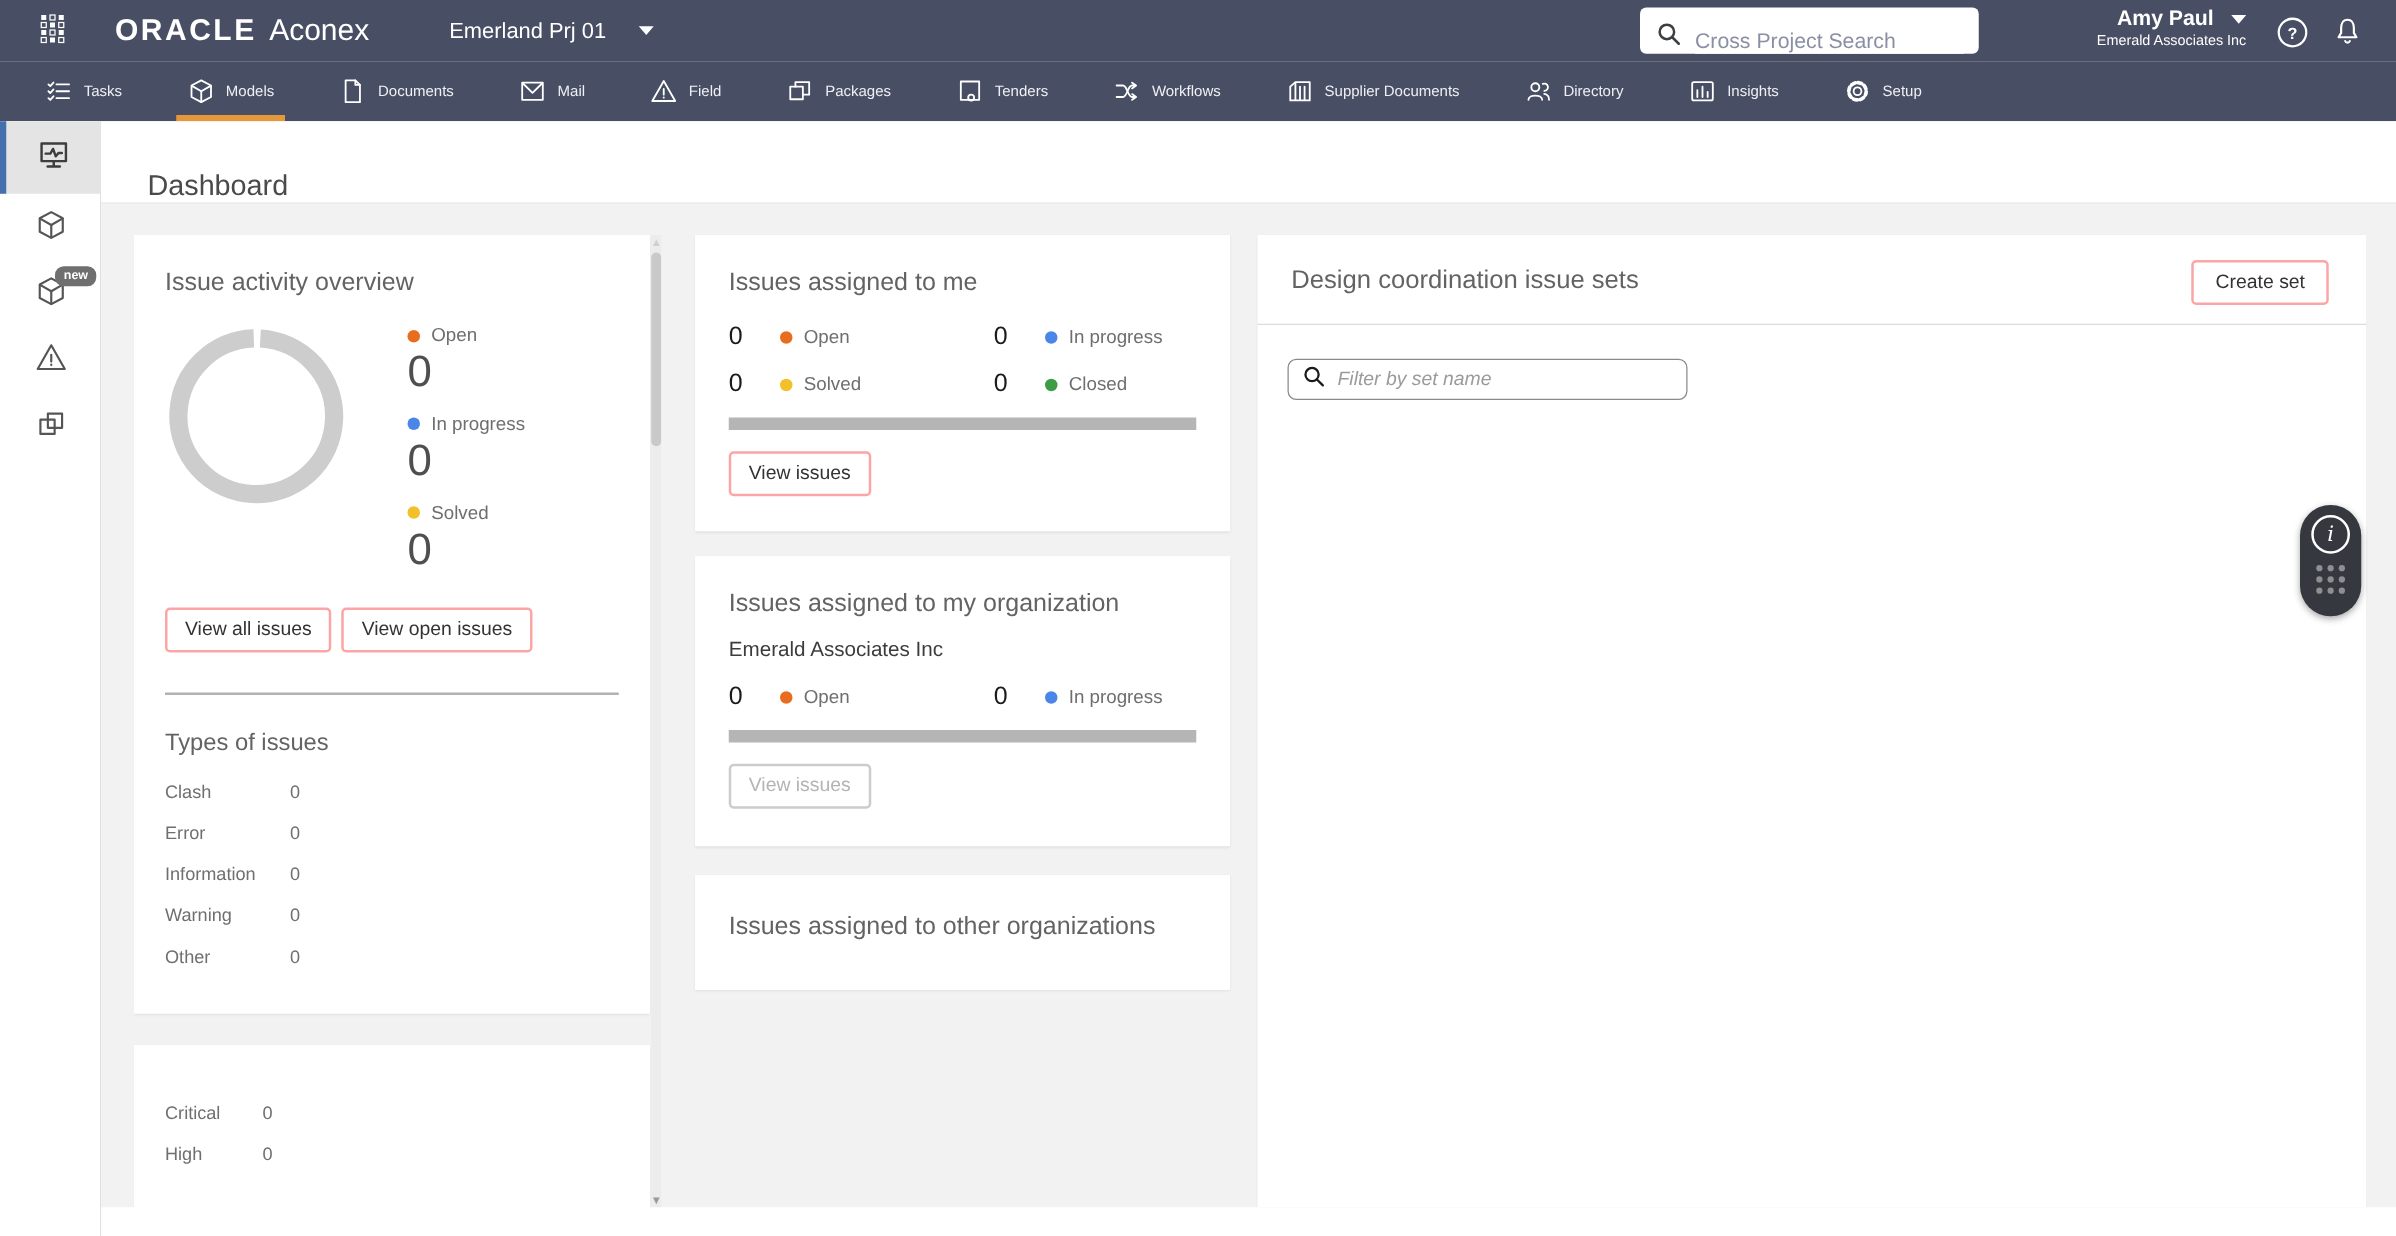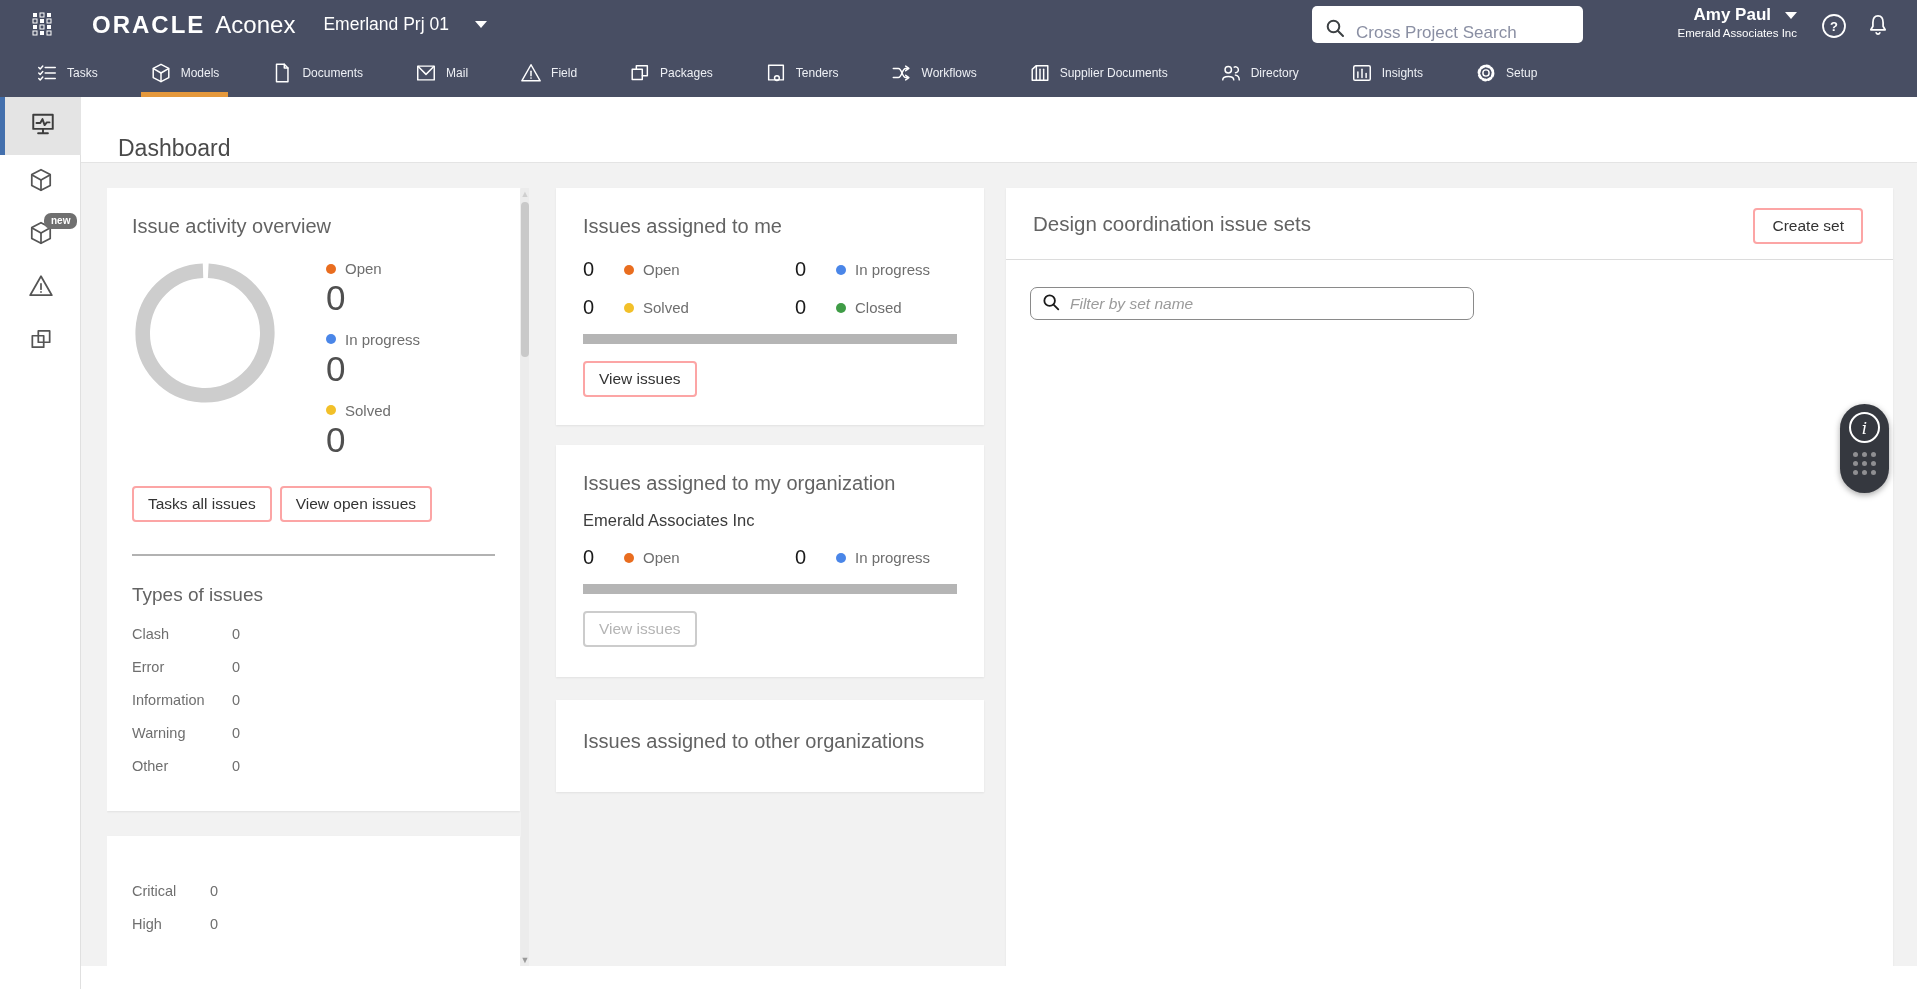--- a/index.html
+++ b/index.html
@@ -5,21 +5,21 @@
   * { box-sizing: border-box; margin: 0; padding: 0; }
   body { font-family: "Liberation Sans", sans-serif; background:#fff; }
   .stage { position: relative; width: 1917px; height: 989px; background:#fff; overflow: hidden; }
 
   
   .topbar { position:absolute; left:0; top:0; width:1917px; height:49px; background:#484e63; display:flex; align-items:center; }
   .waffle { margin-left:30px; display:block; }
   .brand { display:flex; align-items:baseline; margin-left:38px; color:#fff; }
   .brand .oracle { font-size:24px; font-weight:700; letter-spacing:2px; }
   .brand .aconex { font-size:24px; font-weight:400; margin-left:10px; }
-  .project { display:flex; align-items:center; margin-left:28px; color:#fff; font-size:17.5px; gap:26px; cursor:default; }
+  .project { display:flex; align-items:center; margin-left:64px; color:#fff; font-size:17.5px; gap:26px; cursor:default; }
   .caret { width:0; height:0; border-left:6px solid transparent; border-right:6px solid transparent; border-top:7px solid #fff; display:inline-block; }
   .search-box { position:absolute; left:1312px; top:6px; width:271px; height:37px; background:#fff; border-radius:5px; display:flex; align-items:flex-end; padding:0 12px; gap:10px; }
   .search-box input { border:none; outline:none; font-size:17px; color:#333; width:100%; font-family:"Liberation Sans",sans-serif; }
   .search-box input::placeholder { color:#8a8fa3; }
   .userblock { position:absolute; right:120px; top:5px; text-align:right; color:#fff; }
   .userblock .uname { font-size:17px; font-weight:700; display:inline-flex; align-items:center; gap:14px; }
   .userblock .uorg { font-size:11.5px; margin-top:2px; }
   .help-btn { position:absolute; right:70px; top:13px; }
   .bell-btn { position:absolute; right:26px; top:12px; }
 
@@ -87,21 +87,21 @@
   .count-cell .dot { margin-right:9px; }
   .bar { height:10px; background:#b5b5b5; margin-top:15px; }
   .card .btn.view { margin-top:17px; }
   .org-name { font-size:16.5px; color:#3c3c3c; margin-top:16px; }
 
   
   .panel { position:absolute; left:925px; top:25px; width:887px; height:778px; background:#fff; box-shadow:0 1px 2px rgba(0,0,0,0.07); }
   .panel-head { position:relative; height:72px; border-bottom:1px solid #dcdcdc; display:flex; align-items:center; }
   .panel-head .card-title { margin-left:27px; font-size:20.5px; }
   .create-btn { position:absolute; right:30px; top:20px; padding:7px 17px; font-size:15.5px; }
-  .filter-box { margin:27px 0 0 24px; width:444px; height:33px; border:1.5px solid #8a8a8a; border-radius:7px; display:flex; align-items:center; padding:0 10px; gap:9px; background:#fff; }
+  .filter-box { margin:27px 0 0 24px; width:320px; height:33px; border:1.5px solid #8a8a8a; border-radius:7px; display:flex; align-items:center; padding:0 10px; gap:9px; background:#fff; }
   .filter-box input { border:none; outline:none; width:100%; font-size:15.5px; font-style:italic; color:#444; font-family:"Liberation Sans",sans-serif; }
   .filter-box input::placeholder { color:#9b9b9b; font-style:italic; }
 
   
   .fwidget { position:absolute; left:1759px; top:241px; width:49px; height:89px; background:#35383f; border-radius:25px; box-shadow:0 2px 6px rgba(0,0,0,0.35); display:flex; flex-direction:column; align-items:center; cursor:pointer; }
   .fw-info { width:31px; height:31px; border:2.5px solid #fff; border-radius:50%; margin-top:8px; display:flex; align-items:center; justify-content:center; color:#fff; font-family:"DejaVu Serif", serif; font-style:italic; font-size:17px; }
   .fw-dots { display:grid; grid-template-columns:repeat(3,5px); grid-gap:4px; margin-top:9px; }
   .fw-dots i { width:5px; height:5px; border-radius:50%; background:#8f8f92; }
 
   svg.wic { stroke:#fff; fill:none; stroke-width:1.6; stroke-linecap:round; stroke-linejoin:round; }
@@ -367,21 +367,21 @@
               <div class="legend-item">
                 <div class="legend-line">
                     <span class="dot c-solved"></span>
                     <span>Solved</span>
                   </div>
                 <div class="legend-val">0</div>
               </div>
             </div>
           </div>
           <div class="btn-row">
-            <button class="btn">Tasks all issues</button>
+            <button class="btn">View all issues</button>
             <button class="btn">View open issues</button>
           </div>
           <div class="divider"></div>
           <div class="sec-title">Types of issues</div>
           <div class="kv-list">
             <div class="kv-row">
                 <span class="k">Clash</span>
                 <span class="v">0</span>
               </div>
             <div class="kv-row">

